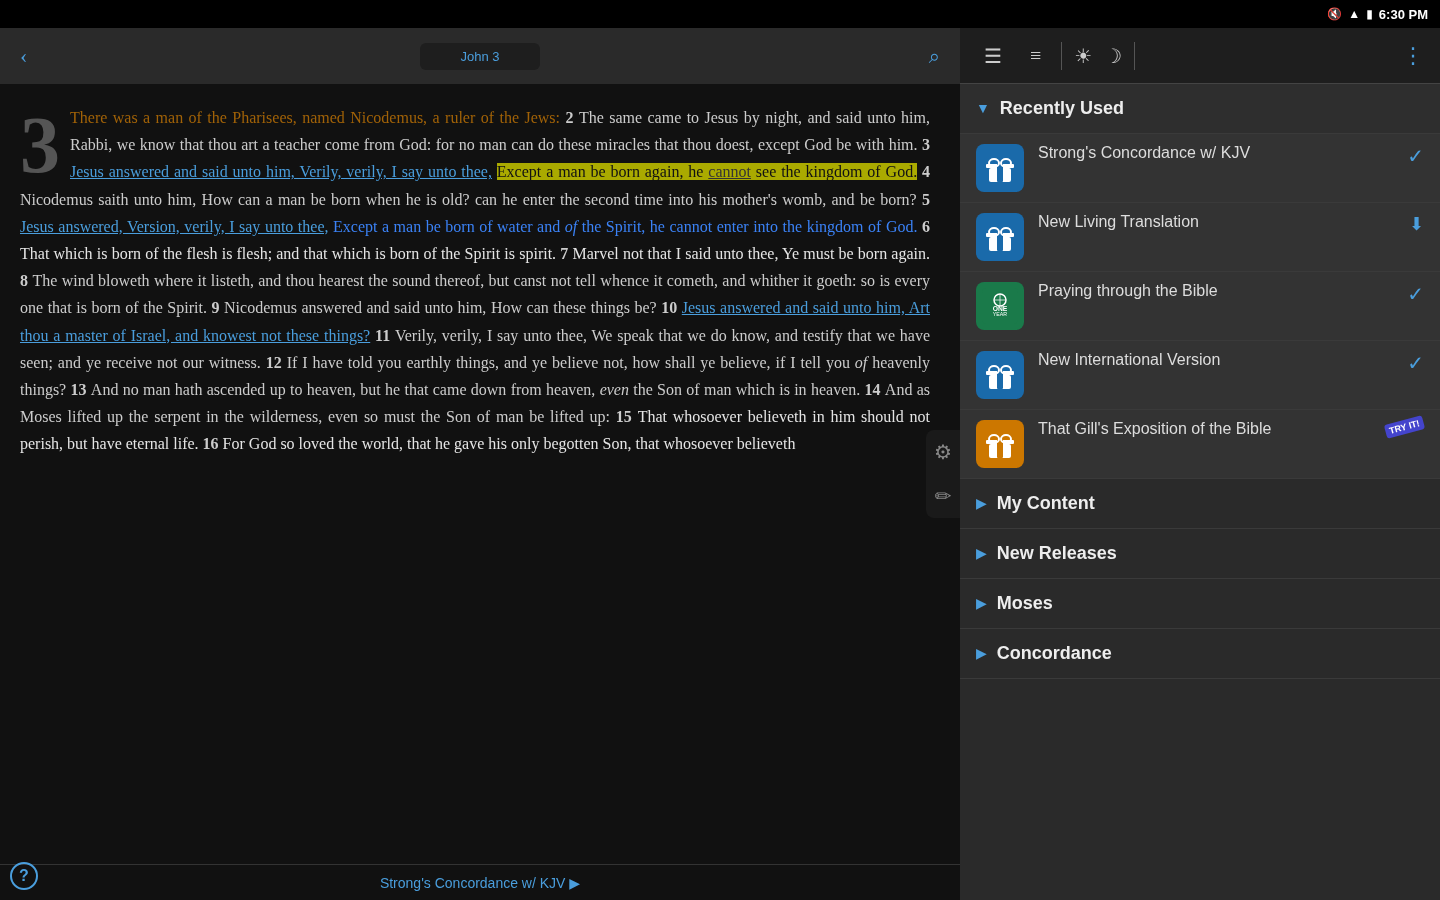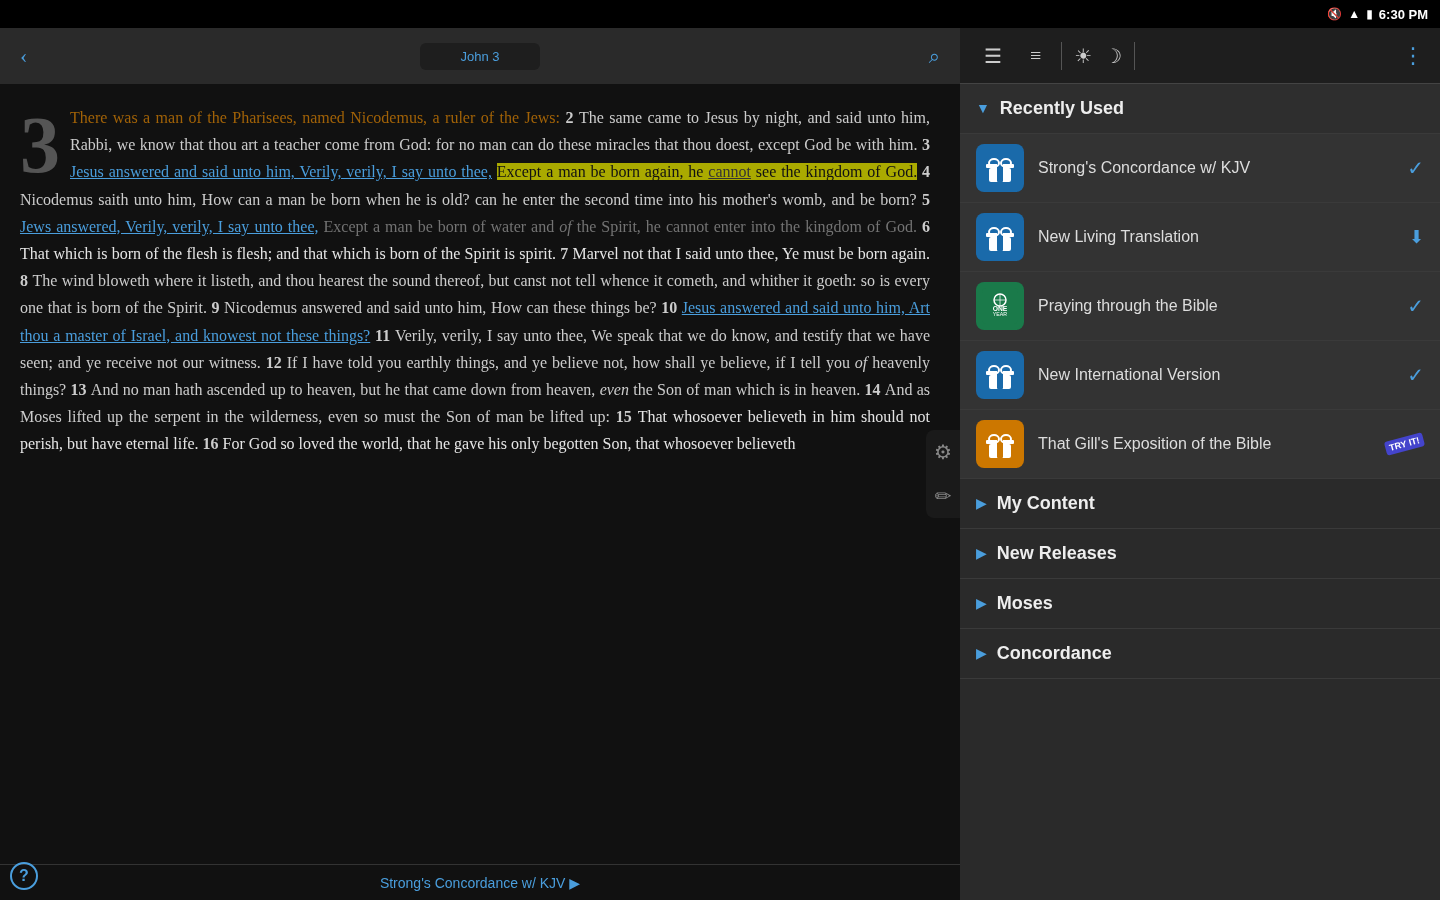--- a/index.html
+++ b/index.html
@@ -112,21 +112,21 @@
       color: #ccc;
       font-size: 16px;
       line-height: 1.7;
       text-align: justify;
     }
 
     .verse-green { color: #a16207; margin-top: 6px; }
     .verse-red { color: #e5e5e5; }
     .verse-highlight { background: #aaaa00; color: #111; }
     .verse-num { color: #ccc; font-weight: bold; }
-    .verse-pink { color: #737373; }
+    .verse-pink { color: #3b82f6; }
     .verse-link { color: #4a9edd; text-decoration: underline; }
 
     
     .side-toolbar {
       position: absolute;
       right: 0;
       top: 50%;
       transform: translateY(-50%);
       display: flex;
       flex-direction: column;
@@ -260,21 +260,21 @@
     .section-title {
       color: #eee;
       font-size: 18px;
       font-family: Arial, sans-serif;
       font-weight: bold;
     }
 
     
     .resource-item {
       display: flex;
-      align-items: center;
+      align-items: flex-start;
       padding: 10px 16px;
       border-bottom: 1px solid #3a3a3a;
       background: #333;
       cursor: pointer;
     }
     .resource-icon {
       width: 48px;
       height: 48px;
       border-radius: 8px;
       margin-right: 14px;
@@ -354,21 +354,21 @@
     </div>
 
     <div class="bible-content">
       <span class="chapter-number">3</span>
       <div class="bible-text">
         <span class="verse-green">There was a man of the Pharisees, named Nicodemus, a ruler of the Jews:</span>
         <span class="verse-num"> 2 </span>The same came to Jesus by night, and said unto him, Rabbi, we know that thou art a teacher come from God: for no man can do these miracles that thou doest, except God be with him.
         <span class="verse-num"> 3 </span><span class="verse-link">Jesus answered and said unto him, Verily, verily, I say unto thee,</span>
         <span class="verse-highlight"> Except a man be born again, he <span style="text-decoration:underline;color:#333">cannot</span> see the kingdom of God.</span>
         <span class="verse-num"> 4 </span>Nicodemus saith unto him, How can a man be born when he is old? can he enter the second time into his mother's womb, and be born?
-        <span class="verse-num"> 5 </span><span class="verse-link">Jews answered, Verily, verily, I say unto thee,</span> <span class="verse-pink">Except a man be born of wa­ter and <em>of</em> the Spirit, he cannot enter into the kingdom of God.</span>
+        <span class="verse-num"> 5 </span><span class="verse-link">Jesus answered, Version, verily, I say unto thee,</span> <span class="verse-pink">Except a man be born of wa­ter and <em>of</em> the Spirit, he cannot enter into the kingdom of God.</span>
         <span class="verse-num"> 6 </span><span class="verse-red">That which is born of the flesh is flesh; and that which is born of the Spirit is spirit.</span>
         <span class="verse-num"> 7 </span><span class="verse-red">Marvel not that I said unto thee, Ye must be born again.</span>
         <span class="verse-num"> 8 </span>The wind bloweth where it listeth, and thou hearest the sound thereof, but canst not tell whence it cometh, and whither it goeth: so is every one that is born of the Spirit.
         <span class="verse-num"> 9 </span>Nicodemus answered and said unto him, How can these things be?
         <span class="verse-num"> 10 </span><span class="verse-link">Jesus answered and said unto him, Art thou a master of Israel, and knowest not these things?</span>
         <span class="verse-num"> 11 </span>Verily, verily, I say unto thee, We speak that we do know, and testify that we have seen; and ye receive not our witness.
         <span class="verse-num"> 12 </span>If I have told you earthly things, and ye believe not, how shall ye believe, if I tell you <em>of</em> heavenly things?
         <span class="verse-num"> 13 </span>And no man hath ascended up to heaven, but he that came down from heaven, <em>even</em> the Son of man which is in heaven.
         <span class="verse-num"> 14 </span>And as Moses lifted up the serpent in the wilderness, even so must the Son of man be lifted up:
         <span class="verse-num"> 15 </span><span class="verse-red">That whosoever believeth in him should not perish, but have eternal life.</span>

